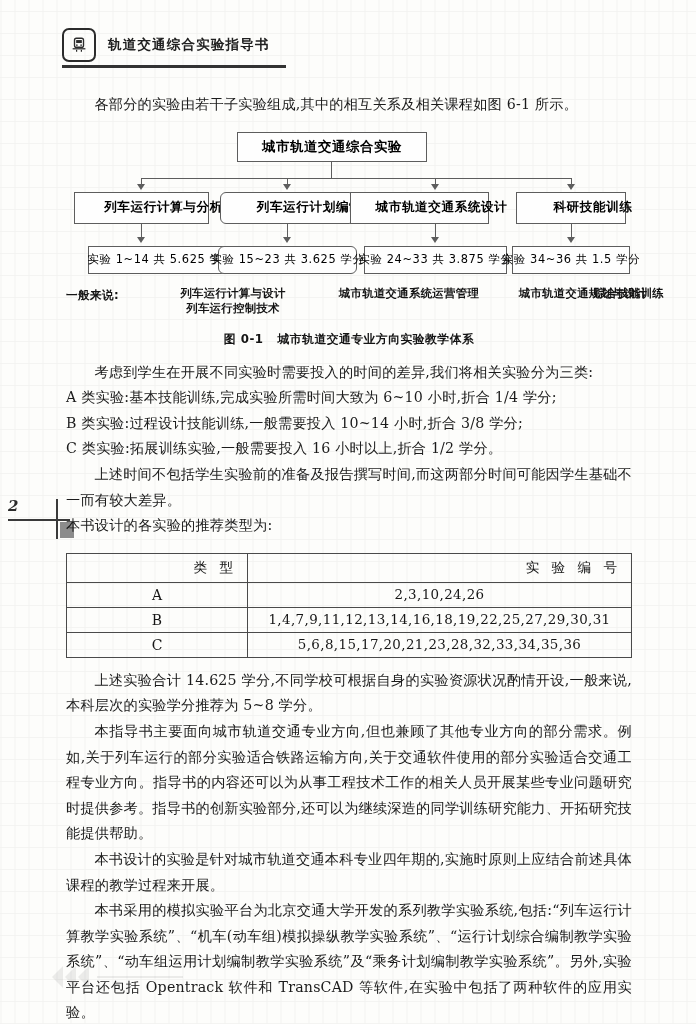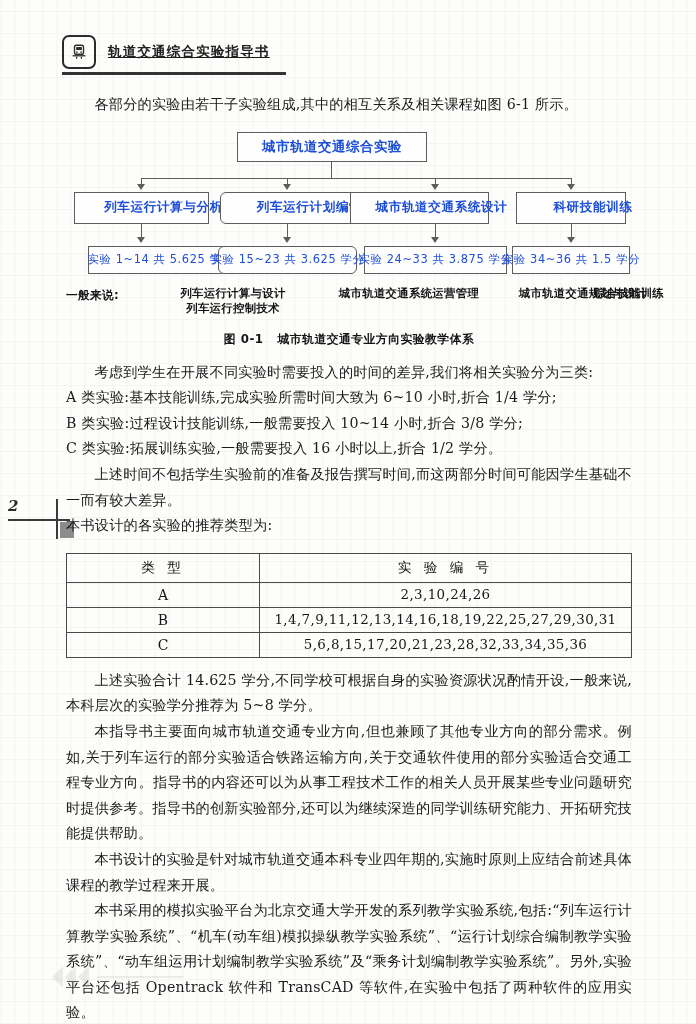--- a/index.html
+++ b/index.html
@@ -28,24 +28,23 @@
     background:
       repeating-linear-gradient(0deg, rgba(60,60,60,0.85) 0px, rgba(60,60,60,0.85) 1px, rgba(255,255,255,0) 1px, rgba(255,255,255,0) 22px),
       repeating-linear-gradient(90deg, rgba(80,80,80,0.5) 0px, rgba(80,80,80,0.5) 2px, rgba(255,255,255,0) 2px, rgba(255,255,255,0) 14px);
     filter: blur(0.6px);
   }
 
   
   .header {
     position: absolute;
     left: 62px;
-    top: 36px;
+    top: 29px;
     width: 572px;
     height: 40px;
-    text-decoration: underline;
   }
   .header-inner {
     display: flex;
     align-items: center;
     gap: 12px;
     height: 32px;
   }
   .train-badge {
     width: 30px;
     height: 30px;
@@ -144,21 +143,21 @@
     position: absolute;
     box-sizing: border-box;
     border: 1.3px solid #5d5d5d;
     background: #fefefe;
     display: flex;
     align-items: center;
     justify-content: center;
     font-size: 12.6px;
     font-weight: bold;
     letter-spacing: 0.6px;
-    color: #1d4ed8;
+    color: #000000;
     font-family: "DejaVu Sans", "Liberation Sans", sans-serif;
     white-space: nowrap;
   }
   .fbox.root {
     left: 171px; top: 4px; width: 190px; height: 30px;
     font-size: 13.4px;
   }
   .lvl2 { top: 64px; height: 32px; padding-left: 44px; }
   .lvl3 { top: 118px; height: 28px; font-size: 11.4px; font-weight: normal; }
   .c0 { left: 8px;   width: 135px; }
@@ -229,21 +228,22 @@
   }
   table.rec td, table.rec th {
     border: 1px solid #4a4a4a;
     text-align: center;
     padding: 4px 2px;
     font-weight: normal;
   }
   table.rec th {
     letter-spacing: 4px;
     font-size: 13.6px;
-    padding: 5px 16px;
+    padding: 5px 10px;
+    text-align: right;
   }
   table.rec .ccat { width: 160px; }
   table.rec td.nums {
     font-family: "DejaVu Serif", "Liberation Serif", serif;
     letter-spacing: 0.4px;
   }
   table.rec td.cat {
     font-family: "DejaVu Serif", "Liberation Serif", serif;
     font-size: 14px;
   }

